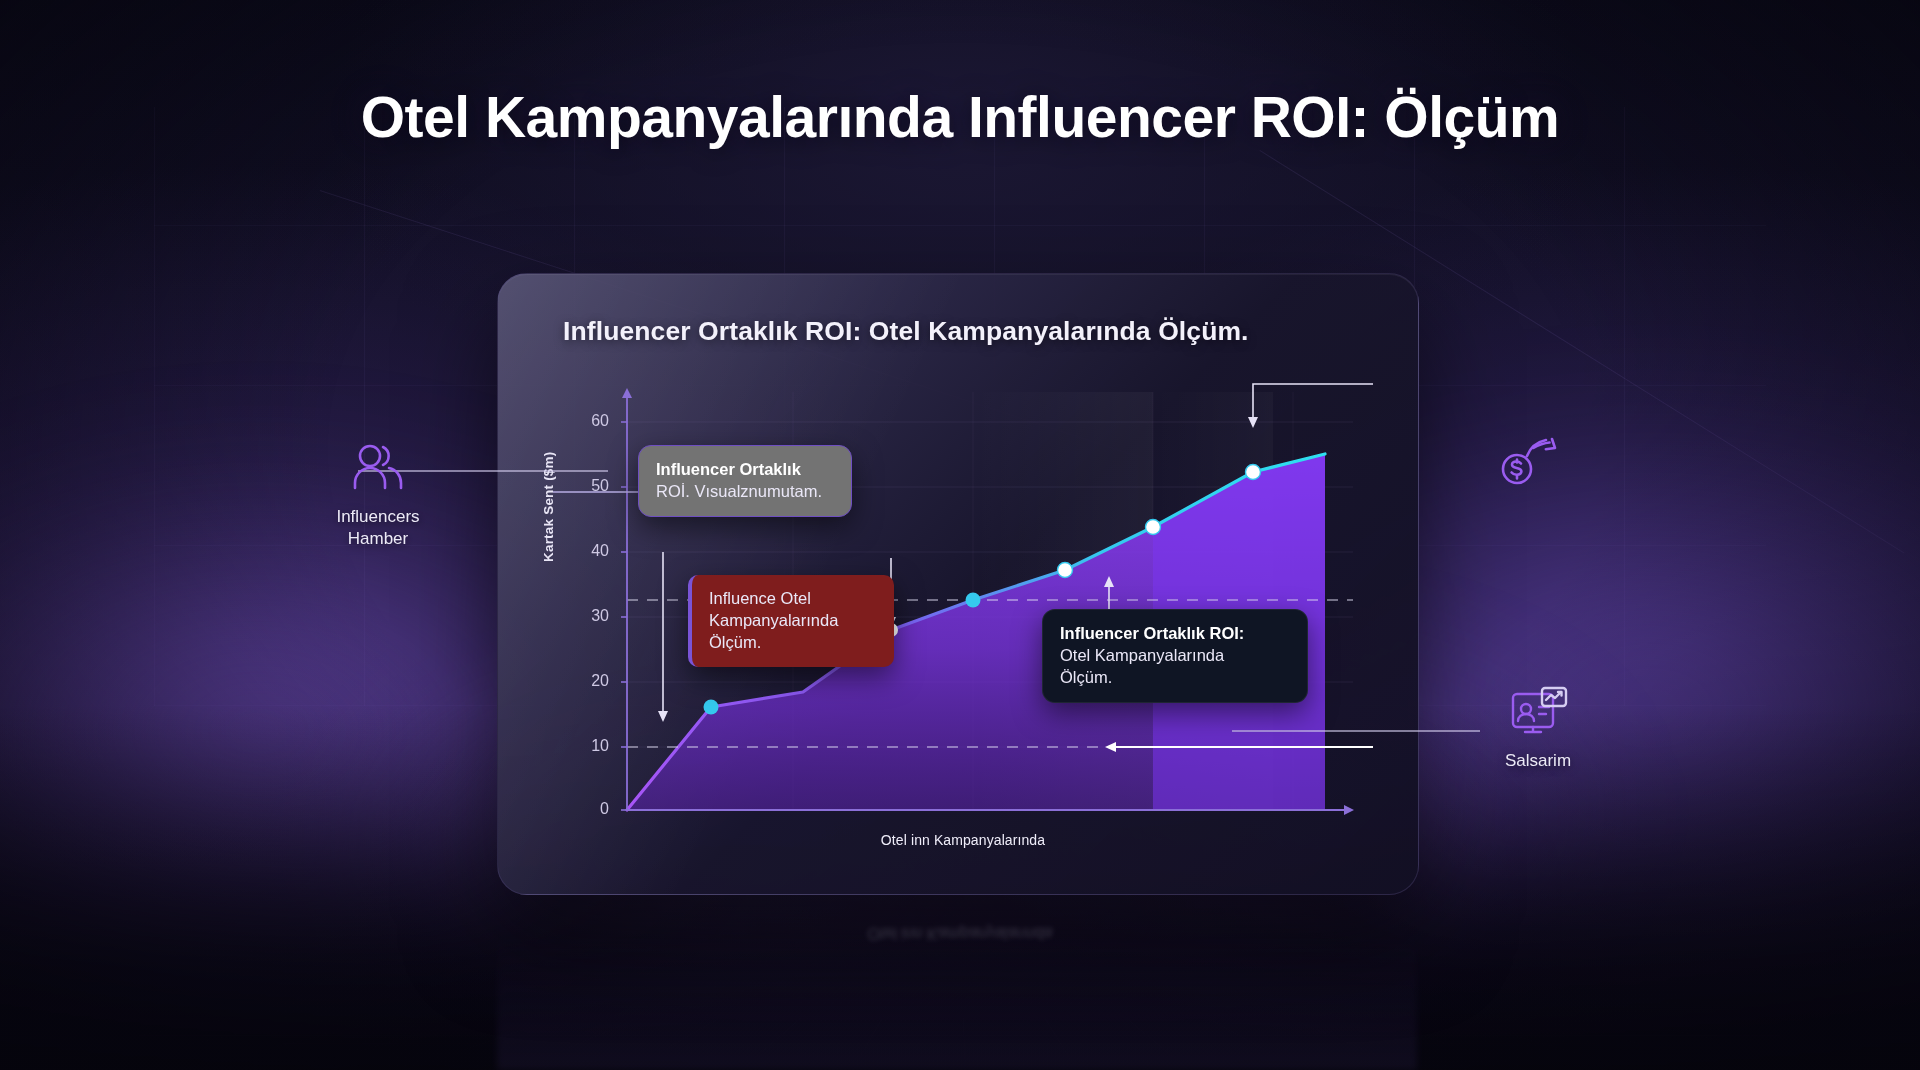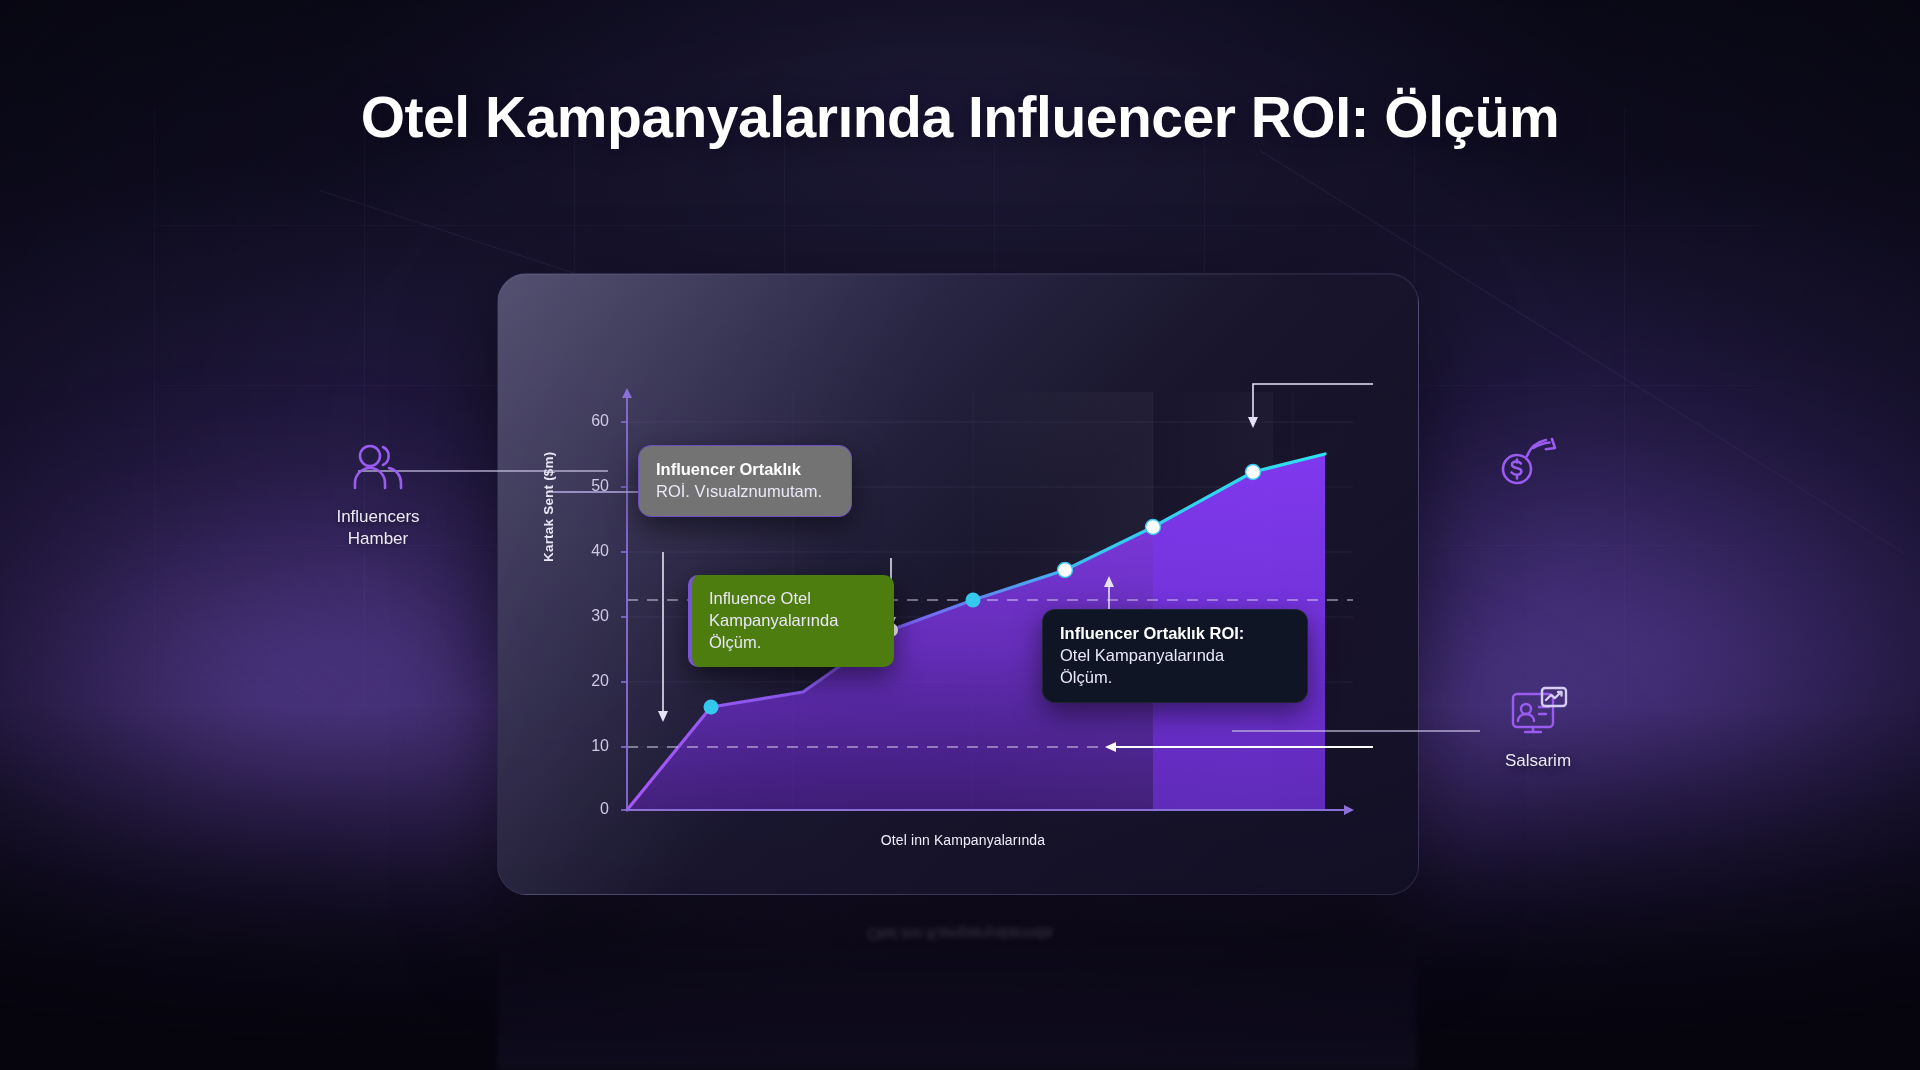--- a/index.html
+++ b/index.html
@@ -90,21 +90,21 @@
     font-size:14px;font-weight:500;color:#efedf9;letter-spacing:.1px;
   }
   .ytick{position:absolute;font-size:16px;color:#cfc9e4;text-align:right;width:40px;}
 
   
   .tip{position:absolute;border-radius:13px;padding:13px 17px;z-index:14;
        box-shadow:0 10px 28px rgba(0,0,0,.5);}
   .tip .t1{font-size:16.5px;font-weight:700;color:#ffffff;line-height:1.33;}
   .tip .t2{font-size:16.5px;font-weight:400;color:#eae7f7;line-height:1.33;}
   .tip-a{left:638px;top:445px;width:178px;background:#737373;border:1.6px solid #6e4ec2;}
-  .tip-b{left:688px;top:575px;width:168px;background:#4d7c0f;border-left:4px solid #7a54d6;border-radius:10px;}
+  .tip-b{left:688px;top:575px;width:168px;background:#7f1d1d;border-left:4px solid #7a54d6;border-radius:10px;}
   .tip-c{left:1042px;top:609px;width:230px;background:#0f1524;border:1px solid rgba(255,255,255,.07);}
 
   
   .badge{position:absolute;z-index:11;text-align:center;width:200px;}
   .badge .ic{height:62px;display:flex;align-items:flex-end;justify-content:center;}
   .badge .cap{margin-top:10px;font-size:17px;line-height:1.3;color:#eceaf6;font-weight:400;
               text-shadow:0 2px 8px rgba(0,0,0,.6);}
   .badge-influencers{left:278px;top:434px;}
   .badge-roi{left:1428px;top:428px;}
   .badge-salsarim{left:1438px;top:678px;}
@@ -189,20 +189,21 @@
       <path d="M52 10h3.5v3.5" stroke="#d6cdf2"></path>
     </svg>
   </div>
   <div class="cap">
     <div>Salsarim</div>
   </div>
 </div>
 
 <div class="card">
   <div class="card-sheen"></div>
+  <div class="card-title">Influencer Ortaklık ROI: Otel Kampanyalarında Ölçüm.</div>
 
   <div class="plot">
     <svg class="chart" width="820" height="500" viewBox="0 0 820 500">
       <defs>
         <linearGradient id="areaFill" x1="0" y1="0" x2="0" y2="1">
           <stop offset="0%" stop-color="#8b3df5" stop-opacity="0.95"></stop>
           <stop offset="55%" stop-color="#7a34e0" stop-opacity="0.78"></stop>
           <stop offset="100%" stop-color="#5b24ad" stop-opacity="0.58"></stop>
         </linearGradient>
         <linearGradient id="lineGrad" x1="0" y1="1" x2="1" y2="0">

